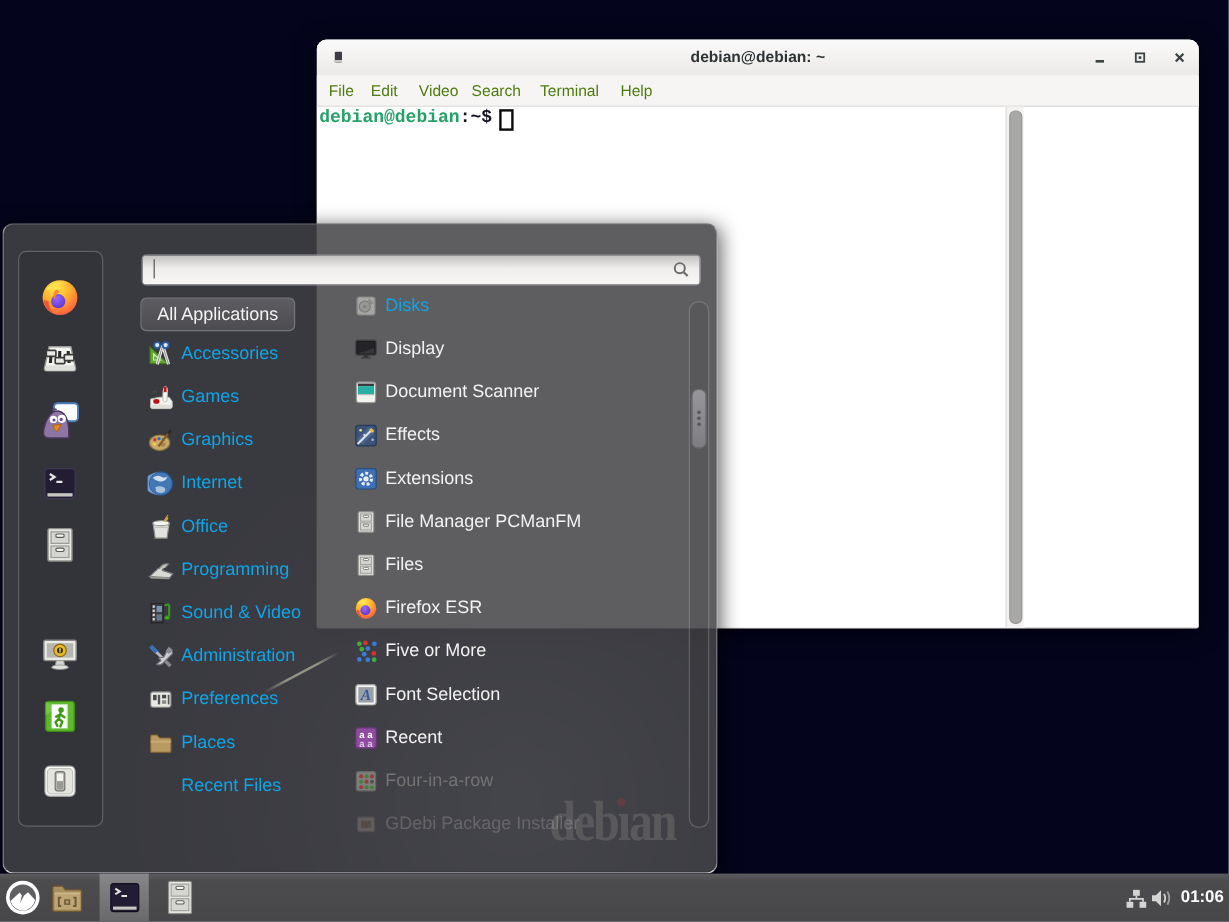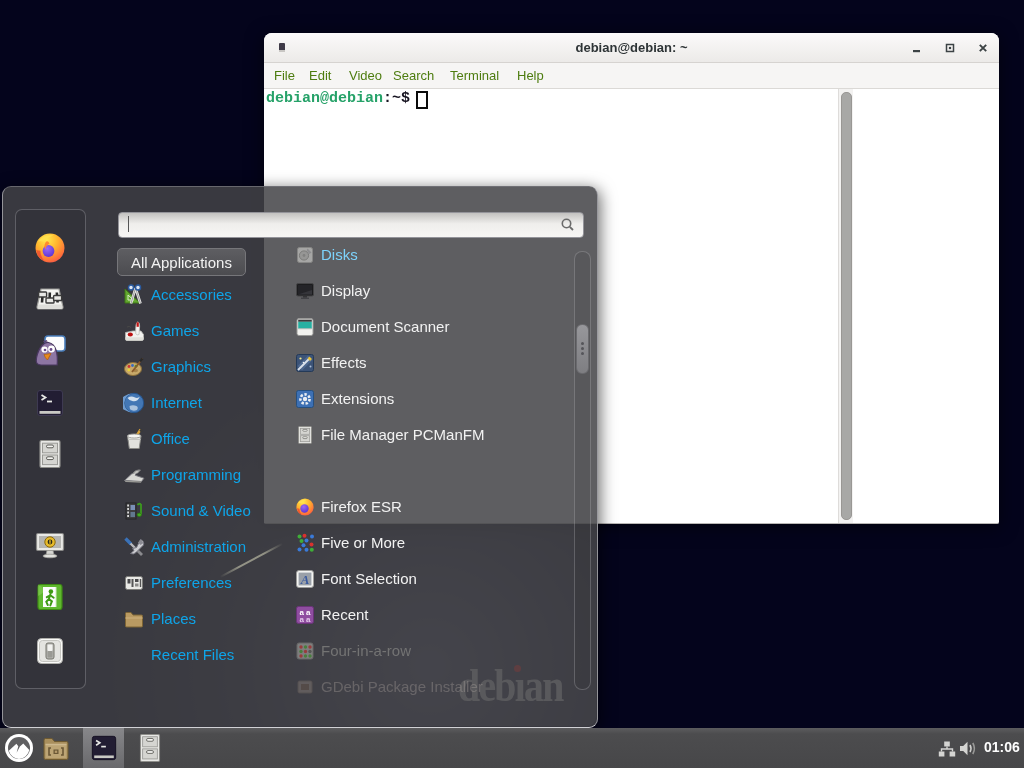--- a/index.html
+++ b/index.html
@@ -337,21 +337,21 @@
     <div class="cat" style="top:456px">
         <span class="ct">Recent Files</span>
       </div>
     <div class="app" style="top:57px">
         <svg class="ai" width="20" height="20" viewBox="0 0 20 20" opacity="0.8">
           <rect x="2.5" y="2.5" width="15" height="15" rx="2" fill="#b9b9b6" stroke="#90908e" stroke-width="1"></rect>
           <circle cx="9" cy="10.5" r="4.6" fill="#a5a5a2" stroke="#838381" stroke-width="1"></circle>
           <circle cx="9" cy="10.5" r="1.4" fill="#8a8a88"></circle>
           <path d="M12.5 3.5 L16.5 7.5 L14.5 9 L11.5 5.5 Z" fill="#98989a"></path>
         </svg>
-        <span class="at dim" style="color:#7dd3fc">Disks</span>
+        <span class="at dim" style="color:#0ea5e9">Disks</span>
       </div>
 
     <div class="app" style="top:93px">
         <svg class="ai" width="20" height="20" viewBox="0 0 20 20">
           <rect x="1.5" y="2.5" width="17" height="12.5" rx="1.5" fill="#1c1c1e" stroke="#454547" stroke-width="1"></rect>
           <rect x="3" y="4" width="14" height="9.5" fill="#242428"></rect>
           <path d="M3 13.5 L17 9 L17 13.5 Z" fill="#35353a"></path>
           <rect x="8" y="15" width="4" height="1.6" fill="#333336"></rect>
           <rect x="6" y="16.6" width="8" height="1.2" fill="#3c3c40"></rect>
         </svg>
@@ -394,20 +394,30 @@
         <svg class="ai" width="20" height="20" viewBox="0 0 20 20">
           <rect x="3.5" y="1.5" width="13" height="17" rx="1" fill="#e8e8e5" stroke="#8e8e8a" stroke-width="1"></rect>
           <rect x="5.3" y="3.3" width="9.4" height="6" fill="#d5d5d1" stroke="#9a9a96" stroke-width="0.8"></rect>
           <rect x="5.3" y="10.7" width="9.4" height="6" fill="#d5d5d1" stroke="#9a9a96" stroke-width="0.8"></rect>
           <rect x="7.8" y="4.4" width="4.4" height="1.8" rx="0.9" fill="#f5f5f2" stroke="#6a6a66" stroke-width="0.7"></rect>
           <rect x="7.8" y="11.8" width="4.4" height="1.8" rx="0.9" fill="#f5f5f2" stroke="#6a6a66" stroke-width="0.7"></rect>
         </svg>
         <span class="at">File Manager PCManFM</span>
       </div>
 
+    <div class="app" style="top:273px">
+        <svg class="ai" width="20" height="20" viewBox="0 0 20 20">
+          <rect x="3.5" y="1.5" width="13" height="17" rx="1" fill="#e8e8e5" stroke="#8e8e8a" stroke-width="1"></rect>
+          <rect x="5.3" y="3.3" width="9.4" height="6" fill="#d5d5d1" stroke="#9a9a96" stroke-width="0.8"></rect>
+          <rect x="5.3" y="10.7" width="9.4" height="6" fill="#d5d5d1" stroke="#9a9a96" stroke-width="0.8"></rect>
+          <rect x="7.8" y="4.4" width="4.4" height="1.8" rx="0.9" fill="#f5f5f2" stroke="#6a6a66" stroke-width="0.7"></rect>
+          <rect x="7.8" y="11.8" width="4.4" height="1.8" rx="0.9" fill="#f5f5f2" stroke="#6a6a66" stroke-width="0.7"></rect>
+        </svg>
+        <span class="at">Files</span>
+      </div>
 
     <div class="app" style="top:309px">
         <svg class="ai" width="20" height="20" viewBox="0 0 20 20">
           <defs>
             <radialGradient id="ffp2" cx="0.4" cy="0.3" r="0.9">
               <stop offset="0" stop-color="#9a6af5"></stop>
               <stop offset="1" stop-color="#5228c9"></stop>
             </radialGradient>
             <radialGradient id="ff1" cx="0.38" cy="0.22" r="0.95">
               <stop offset="0" stop-color="#ffe94f"></stop>

